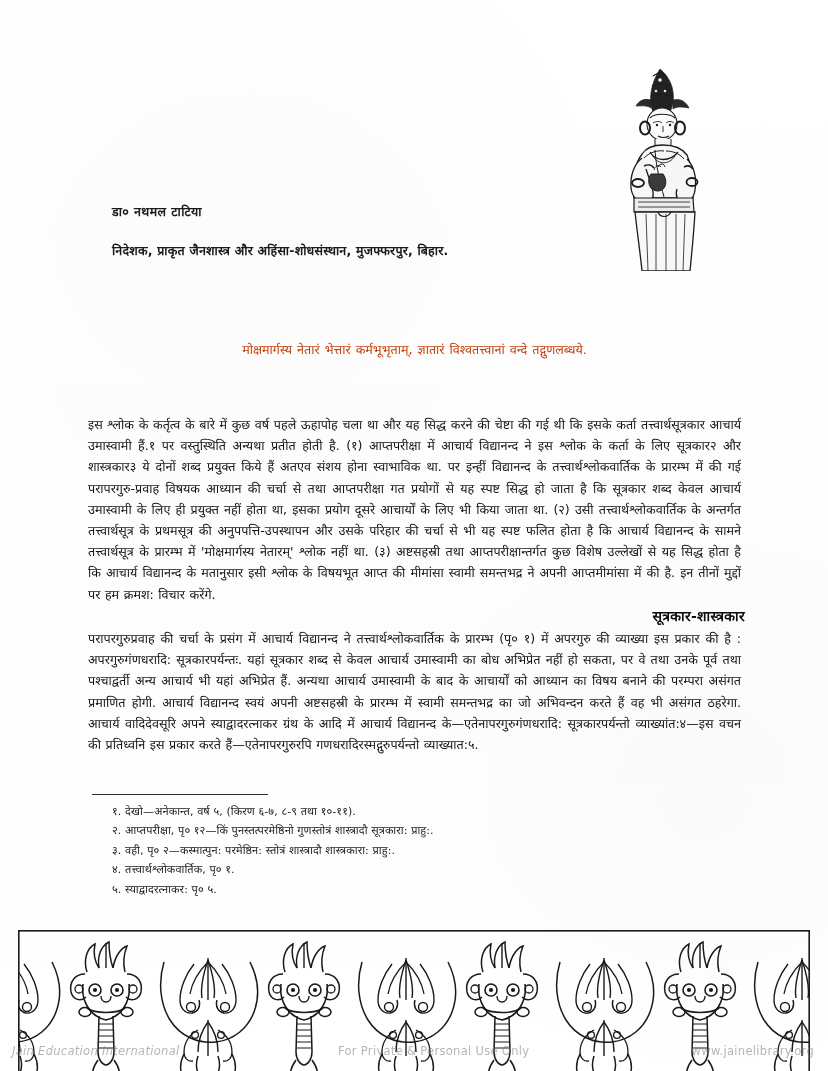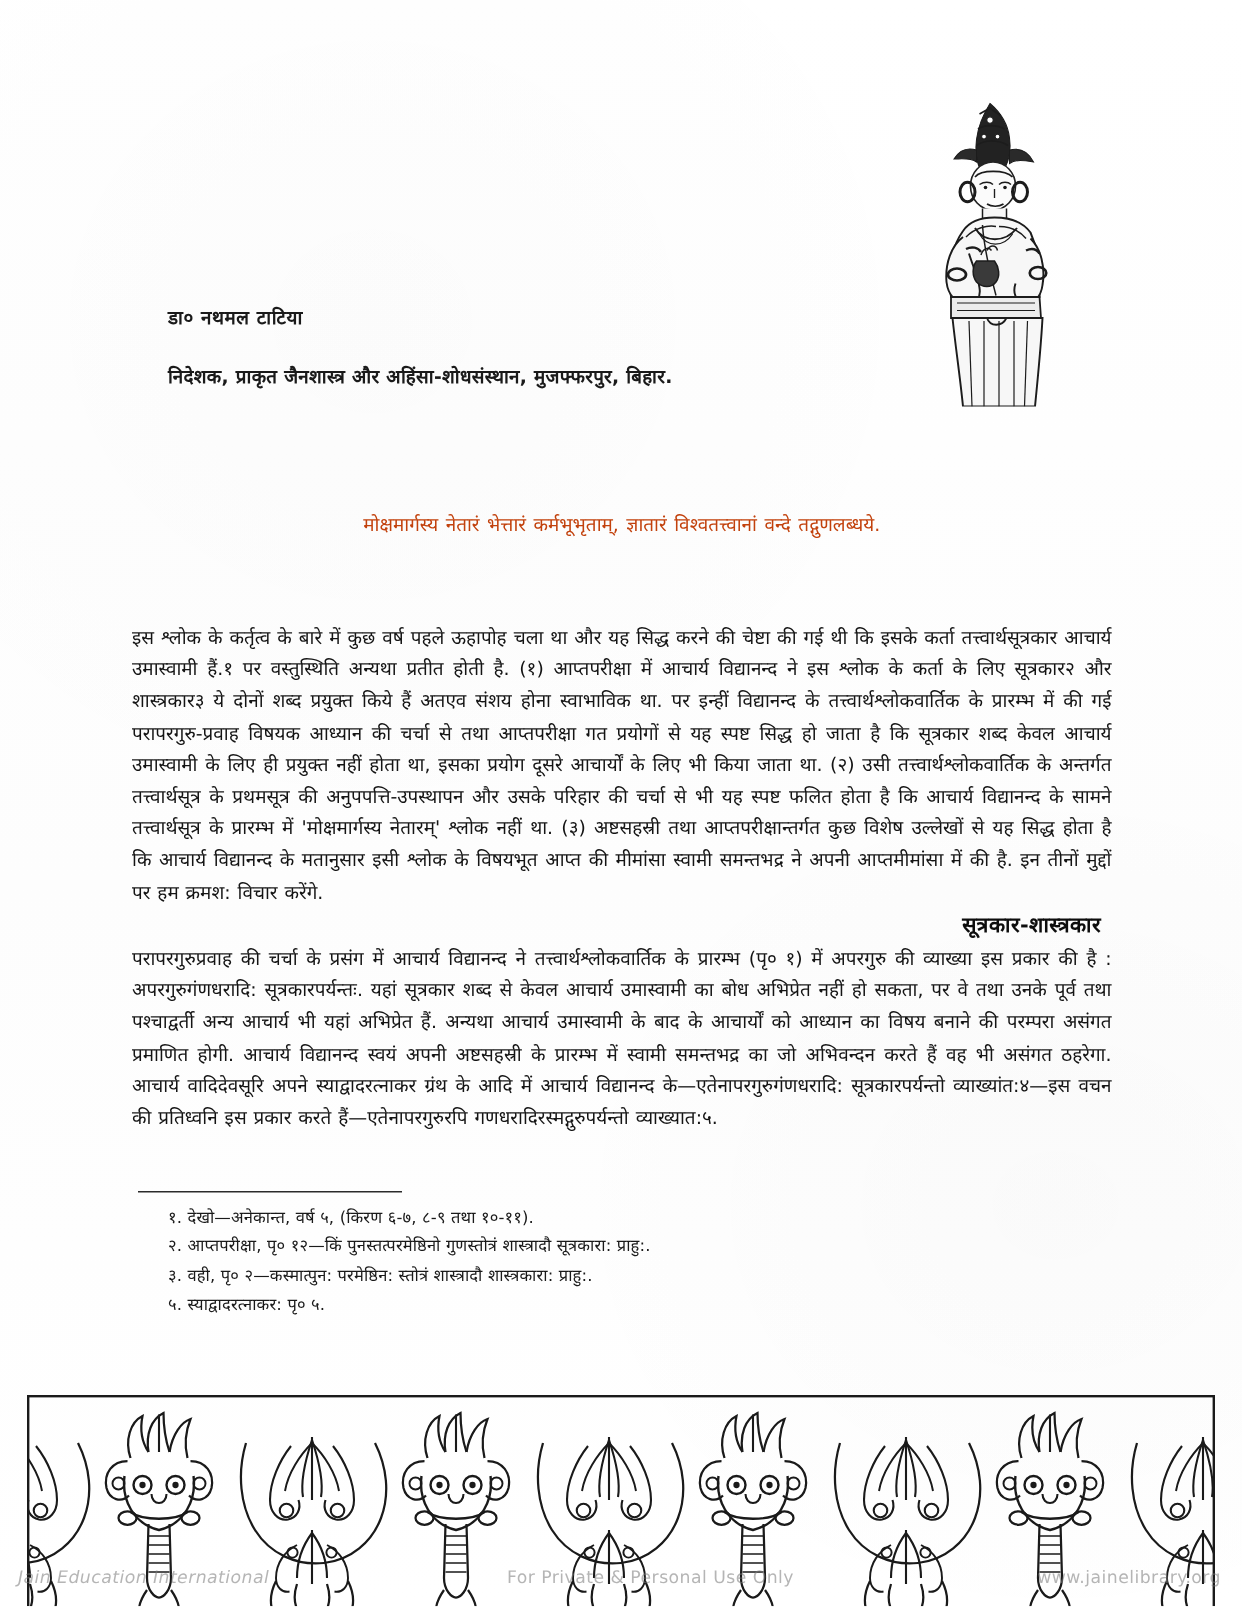--- a/index.html
+++ b/index.html
@@ -118,21 +118,21 @@
   #para-two { top: 628px; }
 
   .body-block p {
     margin: 0;
     text-indent: 0;
   }
 
   
   #section-heading {
     position: absolute;
-    left: 81px;
+    left: 92px;
     top: 606px;
     width: 653px;
     text-align: right;
     font-family: "DejaVu Sans", sans-serif;
     font-size: 14px;
     font-weight: 700;
     color: #0d0d0d;
     letter-spacing: 0.3px;
   }
 
@@ -280,20 +280,21 @@
   <div class="body-block" id="para-two">
     <p>परापरगुरुप्रवाह की चर्चा के प्रसंग में आचार्य विद्यानन्द ने तत्त्वार्थश्लोकवार्तिक के प्रारम्भ (पृ० १) में अपरगुरु की व्याख्या इस प्रकार की है : अपरगुरुगंणधरादि: सूत्रकारपर्यन्तः. यहां सूत्रकार शब्द से केवल आचार्य उमास्वामी का बोध अभिप्रेत नहीं हो सकता, पर वे तथा उनके पूर्व तथा पश्चाद्वर्ती अन्य आचार्य भी यहां अभिप्रेत हैं. अन्यथा आचार्य उमास्वामी के बाद के आचार्यों को आध्यान का विषय बनाने की परम्परा असंगत प्रमाणित होगी. आचार्य विद्यानन्द स्वयं अपनी अष्टसहस्री के प्रारम्भ में स्वामी समन्तभद्र का जो अभिवन्दन करते हैं वह भी असंगत ठहरेगा. आचार्य वादिदेवसूरि अपने स्याद्वादरत्नाकर ग्रंथ के आदि में आचार्य विद्यानन्द के—एतेनापरगुरुगंणधरादि: सूत्रकारपर्यन्तो व्याख्यांत:४—इस वचन की प्रतिध्वनि इस प्रकार करते हैं—एतेनापरगुरुरपि गणधरादिरस्मद्गुरुपर्यन्तो व्याख्यात:५.</p>
   </div>
 
   <div id="footnote-rule"></div>
 
   <div id="footnotes">
     <div class="footnote">१. देखो—अनेकान्त, वर्ष ५, (किरण ६-७, ८-९ तथा १०-११).</div>
     <div class="footnote">२. आप्तपरीक्षा, पृ० १२—किं पुनस्तत्परमेष्ठिनो गुणस्तोत्रं शास्त्रादौ सूत्रकारा: प्राहु:.</div>
     <div class="footnote">३. वही, पृ० २—कस्मात्पुन: परमेष्ठिन: स्तोत्रं शास्त्रादौ शास्त्रकारा: प्राहु:.</div>
+    <div class="footnote">४. तत्त्वार्थश्लोकवार्तिक, पृ० १.</div>
     <div class="footnote">५. स्याद्वादरत्नाकर: पृ० ५.</div>
   </div>
 
   <div id="ornament-band">
     <svg viewBox="0 0 792 149" xmlns="http://www.w3.org/2000/svg" preserveAspectRatio="none">
       <defs>
 
         <g id="unit">
 
           <path d="M0 28 C-6 48 -4 70 6 86 C16 102 34 110 52 108 C70 106 84 94 90 78 C96 62 94 44 86 28" fill="none" stroke="#1a1a1a" stroke-width="1.5"></path>

